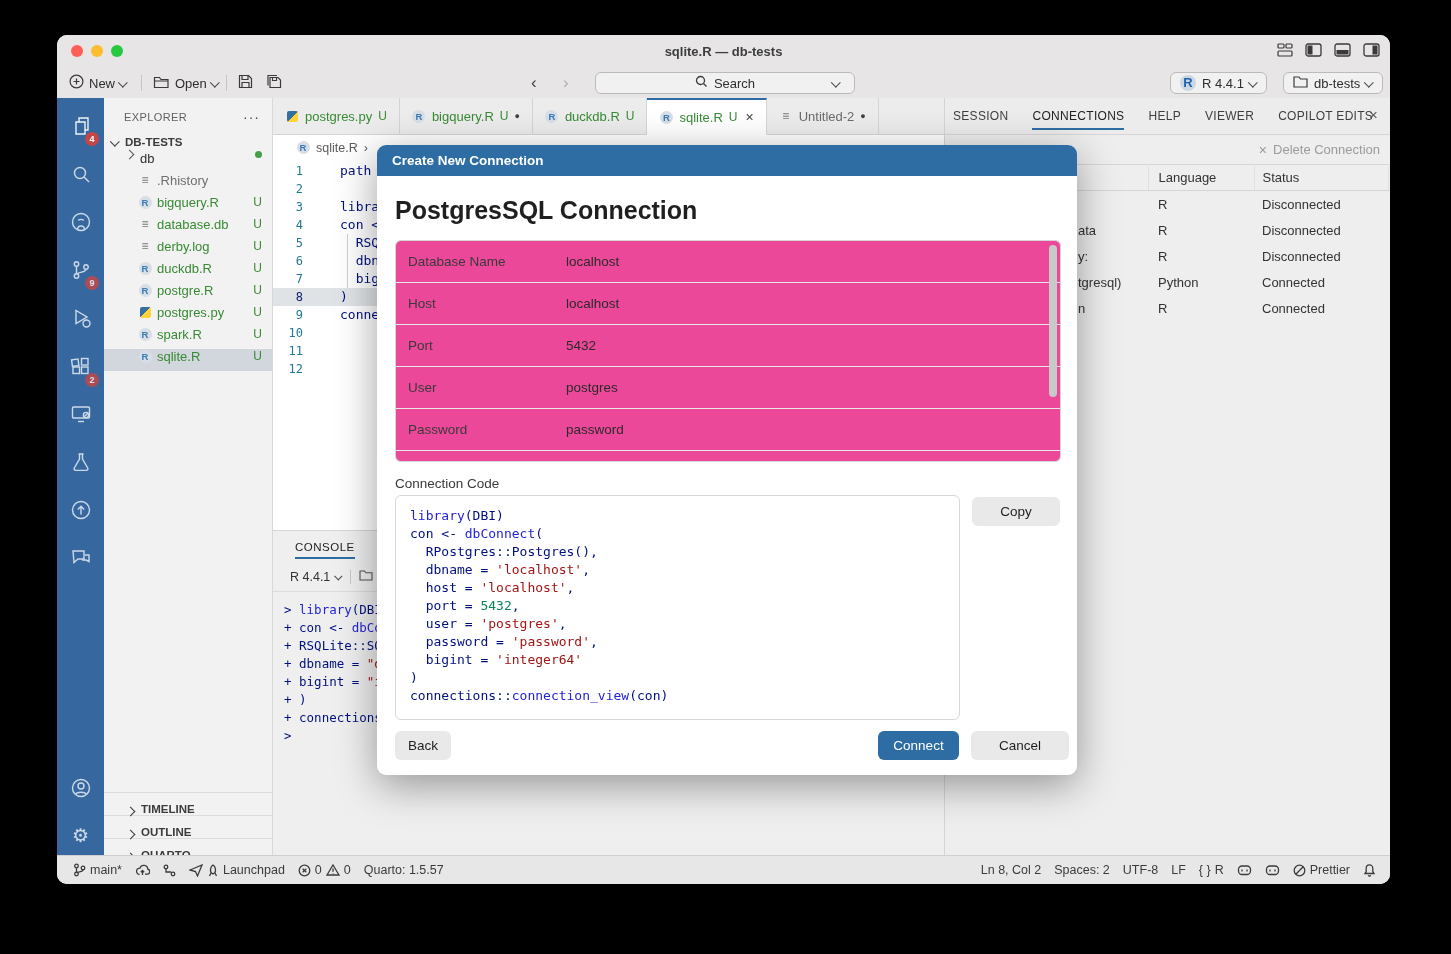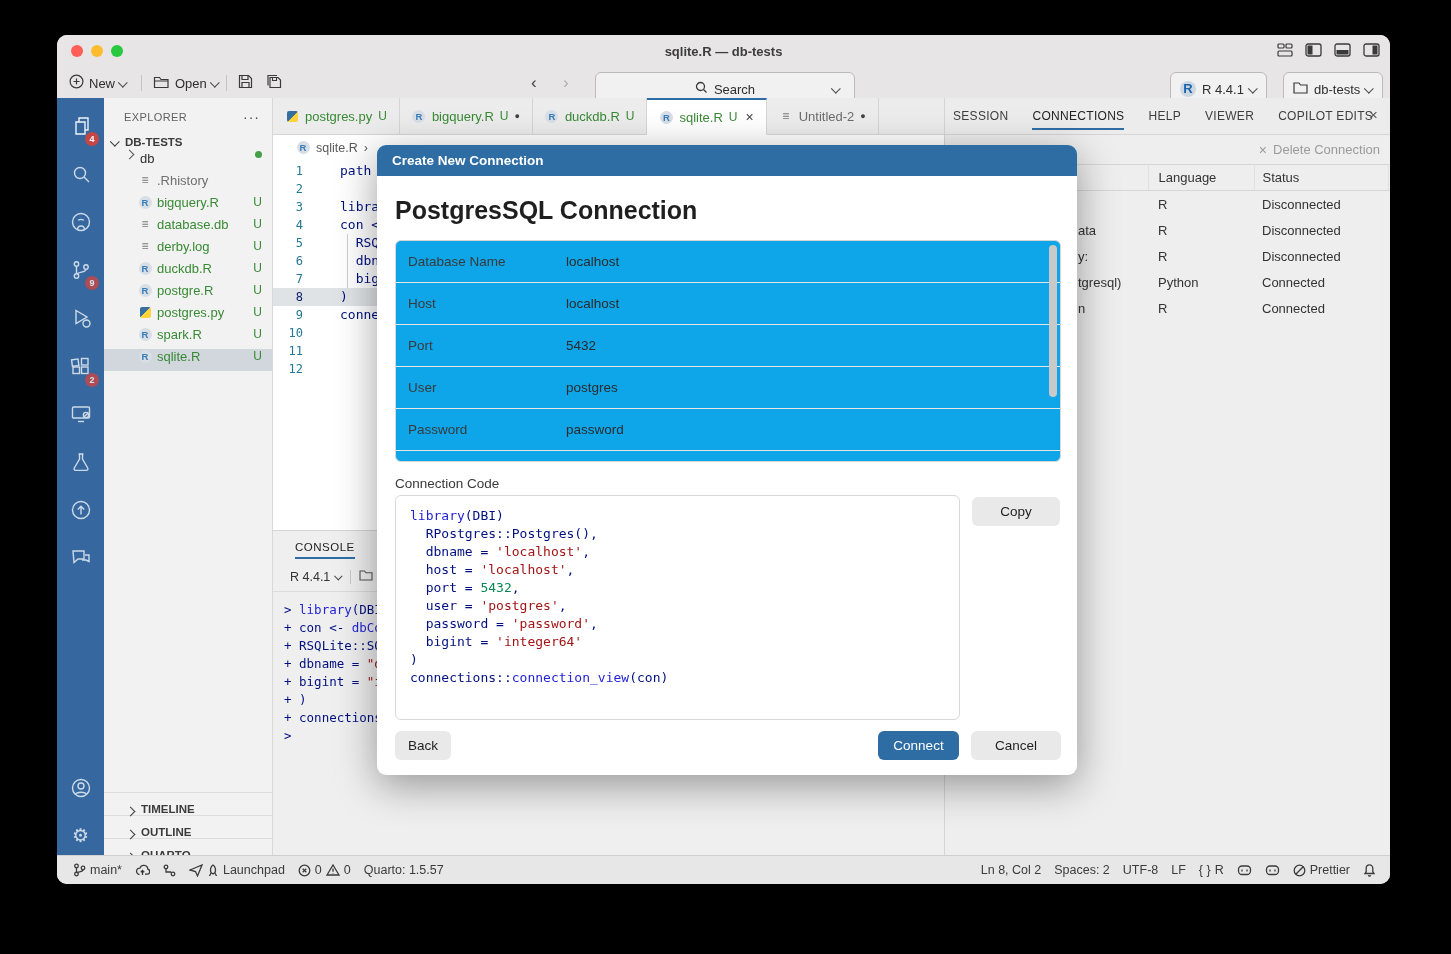--- a/index.html
+++ b/index.html
@@ -10,21 +10,21 @@
   .lights{position:absolute;left:14px;top:10px;display:flex;gap:8px;}
   .light{width:12px;height:12px;border-radius:50%;}
   .l-red{background:#ff5f57;}.l-yellow{background:#febc2e;}.l-green{background:#28c840;}
   .win-title{position:absolute;left:0;right:0;top:0;height:33px;line-height:33px;text-align:center;font-size:13px;font-weight:600;color:#3d3d3d;}
   .win-icons{position:absolute;right:10px;top:8px;display:flex;gap:12px;align-items:center;}
   .win-icons svg{display:block;}
   
   .toolbar{position:absolute;left:0;top:33px;width:100%;height:30px;background:#e7e5e6;border-bottom:1px solid #cfcdce;font-size:13px;}
   .tb-item{position:absolute;top:4px;height:22px;display:flex;align-items:center;gap:5px;color:#2e2e2e;}
   .tb-sep{position:absolute;top:7px;width:1px;height:16px;background:#c6c4c5;}
-  .pill{border:1px solid #bcbabb;border-radius:6px;background:rgba(255,255,255,.45);display:flex;align-items:center;gap:6px;padding:16px 9px;height:22px;box-sizing:border-box;}
+  .pill{border:1px solid #bcbabb;border-radius:6px;background:rgba(255,255,255,.45);display:flex;align-items:center;gap:6px;padding:4px 9px;height:22px;box-sizing:border-box;}
   .chev{display:inline-block;width:6px;height:6px;border-left:1.5px solid #4a4a4a;border-bottom:1.5px solid #4a4a4a;transform:rotate(-45deg) translateY(-1px);}
   .chev-r{transform:rotate(-135deg);}
   .navbtn{font-size:17px;color:#3c3c3c;}
   .navbtn.dis{color:#b0aeaf;}
   .rlogo{font-weight:700;color:#1d63ae;font-size:13px;background:#cdd7e2;border-radius:50%;width:16px;height:16px;line-height:16px;text-align:center;}
   
   .activity{position:absolute;left:0;top:63px;width:47px;height:757px;background:#36689f;}
   .ai{position:absolute;left:0;width:47px;height:34px;display:flex;align-items:center;justify-content:center;opacity:.82;}
   .ai.active{opacity:1;}
   .ai svg{stroke:#eef3f9;fill:none;stroke-width:1.4;}
@@ -92,35 +92,35 @@
   .disc{color:#a9a9a9;}
   
   .statusbar{position:absolute;left:0;top:820px;width:100%;height:29px;background:#e7e7e7;border-top:1px solid #cfcfcf;display:flex;align-items:center;justify-content:space-between;font-size:12.5px;color:#3b3b3b;box-sizing:border-box;padding:0 14px 0 16px;}
   .sb-left,.sb-right{display:flex;align-items:center;gap:13px;}
   .sb-item{display:flex;align-items:center;gap:4px;}
   .sb-item svg{stroke:#3b3b3b;fill:none;stroke-width:1.3;display:block;}
   
   .modal{position:absolute;left:320px;top:110px;width:700px;height:630px;background:#fff;border-radius:9px;box-shadow:0 10px 40px rgba(0,0,0,.38);z-index:50;}
   .m-head{height:31px;background:#2e6da4;border-radius:9px 9px 0 0;color:#fff;font-size:13.5px;font-weight:600;line-height:31px;padding-left:15px;}
   .m-title{margin:20px 0 0 18px;font-size:25px;font-weight:700;color:#1f1f1f;}
-  .formbox{position:absolute;left:18px;top:95px;width:666px;height:222px;border:1px solid #d6d6d6;border-radius:6px;overflow:hidden;background:#0ea5e9;box-sizing:border-box;}
+  .formbox{position:absolute;left:18px;top:95px;width:666px;height:222px;border:1px solid #d6d6d6;border-radius:6px;overflow:hidden;background:#ec4899;box-sizing:border-box;}
   .frow{height:41px;display:flex;align-items:center;border-bottom:1px solid #e6e6e6;font-size:13.5px;}
   .flabel{width:158px;padding-left:12px;color:#3a3a3a;flex:none;}
   .fvalue{color:#2b2b2b;}
   .radiorow{height:41px;position:relative;}
   .fscroll{position:absolute;right:3px;top:4px;width:8px;height:152px;background:#c9c9c9;border-radius:4px;}
   .code-label{position:absolute;left:18px;top:331px;font-size:13.5px;color:#3a3a3a;text-align:center;}
   .codebox{position:absolute;left:18px;top:350px;width:565px;height:225px;border:1px solid #d8d8d8;border-radius:6px;background:#fff;box-sizing:border-box;padding:11px 14px;font-family:"DejaVu Sans Mono",monospace;font-size:13px;line-height:18px;overflow:hidden;}
   .btn{border:none;border-radius:6px;font-size:13.5px;font-family:inherit;height:29px;display:inline-flex;align-items:center;justify-content:center;}
   .btn-gray{background:#e9e9e9;color:#1f1f1f;}
   .btn-blue{background:#2e6da4;color:#fff;}
   .copy-btn{position:absolute;left:595px;top:352px;width:88px;}
   .back-btn{position:absolute;left:18px;top:586px;width:56px;}
   .connect-btn{position:absolute;left:501px;top:586px;width:81px;}
-  .cancel-btn{position:absolute;left:594px;top:586px;width:90px;}
+  .cancel-btn{position:absolute;left:594px;top:586px;width:98px;}
 </style>
 </head>
 <body>
 
 <div class="window">
 
   <div class="titlebar">
     <div class="lights">
       <span class="light l-red"></span>
       <span class="light l-yellow"></span>
@@ -680,20 +680,21 @@
         
         
         
         
       </div>
       <div class="fscroll"></div>
     </div>
     <div class="code-label">Connection Code</div>
     <div class="codebox">
         <div class="cl"><span class="tk-fn">library</span><span class="tk-id">(DBI)</span></div>
+        <div class="cl"><span class="tk-id">con &lt;- </span><span class="tk-fn">dbConnect</span><span class="tk-id">(</span></div>
         <div class="cl"><span class="tk-id">  RPostgres::Postgres(),</span></div>
         <div class="cl"><span class="tk-id">  dbname = </span><span class="tk-str">'localhost'</span><span class="tk-id">,</span></div>
         <div class="cl"><span class="tk-id">  host = </span><span class="tk-str">'localhost'</span><span class="tk-id">,</span></div>
         <div class="cl"><span class="tk-id">  port = </span><span class="tk-num">5432</span><span class="tk-id">,</span></div>
         <div class="cl"><span class="tk-id">  user = </span><span class="tk-str">'postgres'</span><span class="tk-id">,</span></div>
         <div class="cl"><span class="tk-id">  password = </span><span class="tk-str">'password'</span><span class="tk-id">,</span></div>
         <div class="cl"><span class="tk-id">  bigint = </span><span class="tk-str">'integer64'</span></div>
         <div class="cl"><span class="tk-id">)</span></div>
         <div class="cl"><span class="tk-id">connections::</span><span class="tk-fn">connection_view</span><span class="tk-id">(con)</span></div>
       </div>

